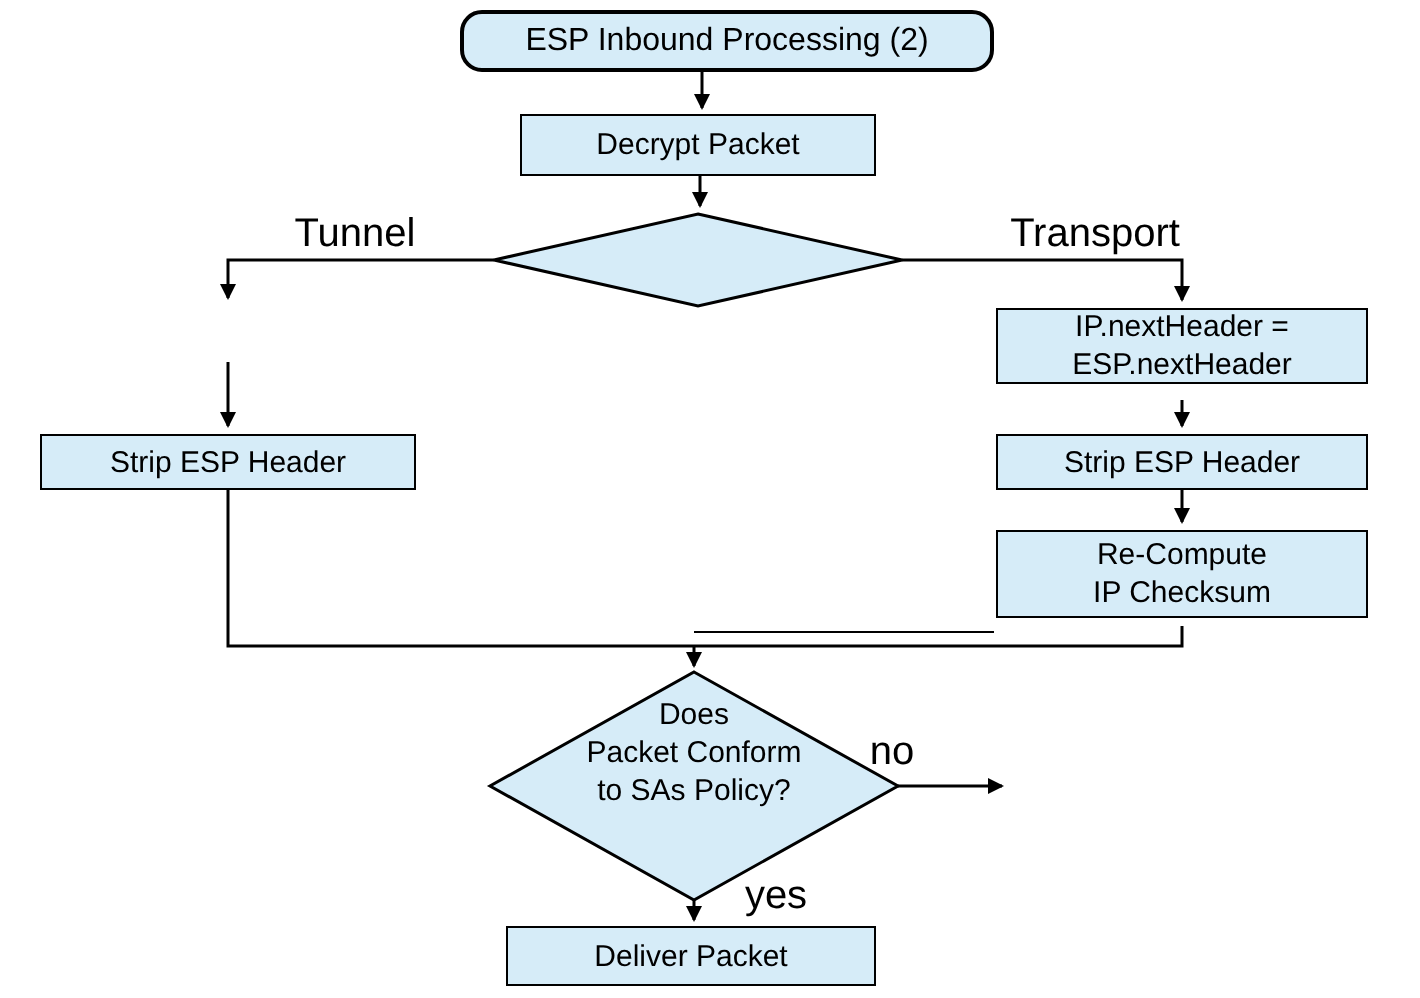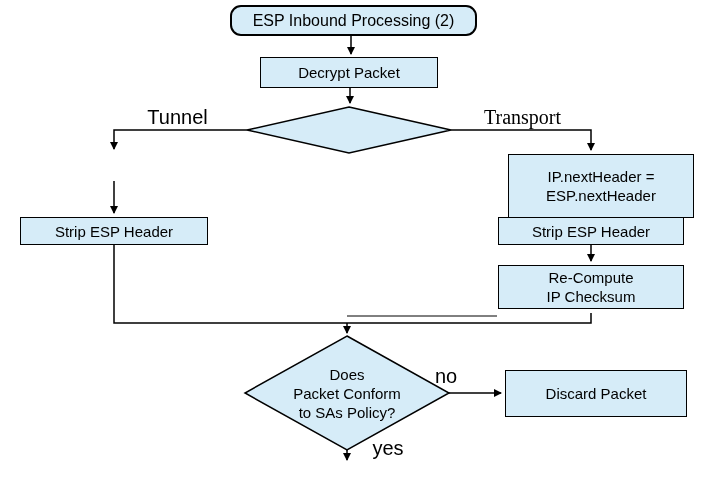--- a/index.html
+++ b/index.html
@@ -89,44 +89,44 @@
     <line class="connector" x1="347" y1="323" x2="347" y2="333" marker-end="url(#arrow)"></line>
 
     <line class="connector" x1="449" y1="393" x2="501" y2="393" marker-end="url(#arrow)"></line>
 
     <line class="connector" x1="347" y1="450" x2="347" y2="460" marker-end="url(#arrow)"></line>
 
     <polygon class="diamond-shape" points="349,107 451,130 349,153 247,130"></polygon>
     <polygon class="diamond-shape" points="347,336 449,393 347,450 245,393"></polygon>
   </svg>
 
-  <div class="node terminator" style="left:230px; top:5px; width:247px; height:31px;">ESP Inbound Processing (2)</div>
+  <div class="node terminator" style="left:230px; top:5px; width:267px; height:31px;">ESP Inbound Processing (2)</div>
 
   <div class="node" style="left:260px; top:57px; width:178px; height:31px;">Decrypt Packet</div>
 
 
   <div class="node" style="left:20px; top:217px; width:188px; height:28px;">Strip ESP Header</div>
 
-  <div class="node" style="left:498px; top:154px; width:186px; height:64px;margin-left:10px;">IP.nextHeader =
+  <div class="node" style="left:498px; top:154px; width:186px; height:38px;">IP.nextHeader =
 ESP.nextHeader</div>
 
   <div class="node" style="left:498px; top:217px; width:186px; height:28px;">Strip ESP Header</div>
 
   <div class="node" style="left:498px; top:265px; width:186px; height:44px;">Re-Compute
 IP Checksum</div>
 
-  <div class="node" style="left:505px; top:370px; width:182px; height:47px;">Discard Packet</div>
+
+  <div class="node" style="left:253px; top:463px; width:185px; height:30px;">Deliver Packet</div>
 
 
-
-  <div class="diamond-label" style="left:245px; top:336px; width:204px; height:114px;">Does
+  <div class="diamond-label" style="left:245px; top:319px; width:204px; height:114px;">Does
 Packet Conform
 to SAs Policy?</div>
 
   <div class="edge-label" style="left:130px; top:108px; width:95px;">Tunnel</div>
 
-  <div class="edge-label" style="left:475px; top:108px; width:95px;font-family:Liberation Serif, serif;">Transport</div>
+  <div class="edge-label" style="left:500px; top:108px; width:95px;">Transport</div>
 
   <div class="edge-label" style="left:428px; top:367px; width:36px;">no</div>
 
   <div class="edge-label" style="left:366px; top:439px; width:44px;">yes</div>
 
 </div>
 
 </body></html>

